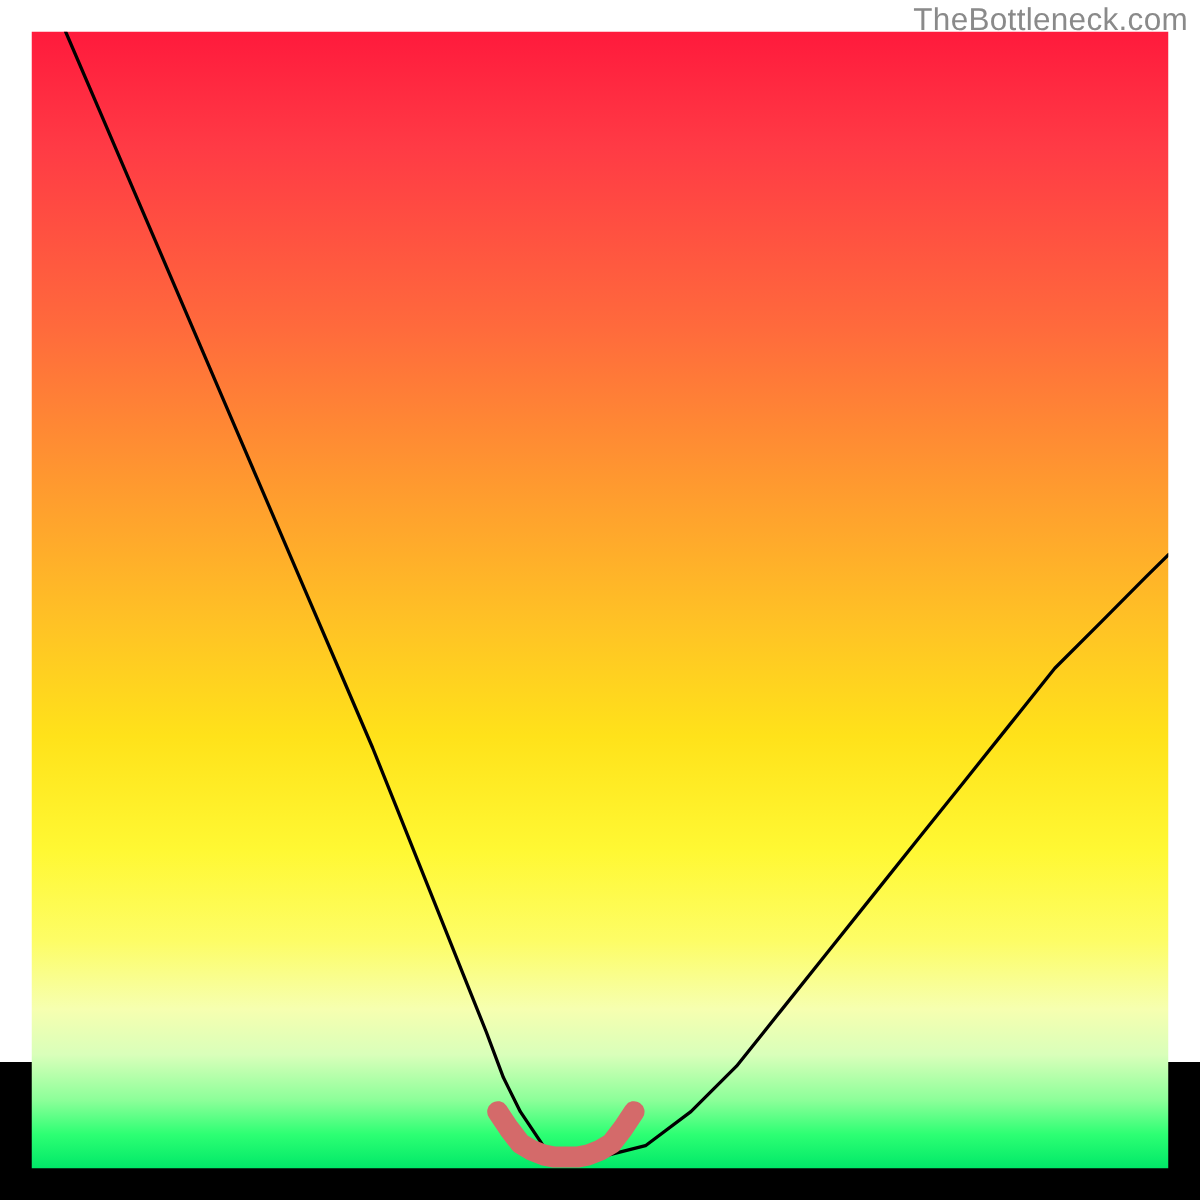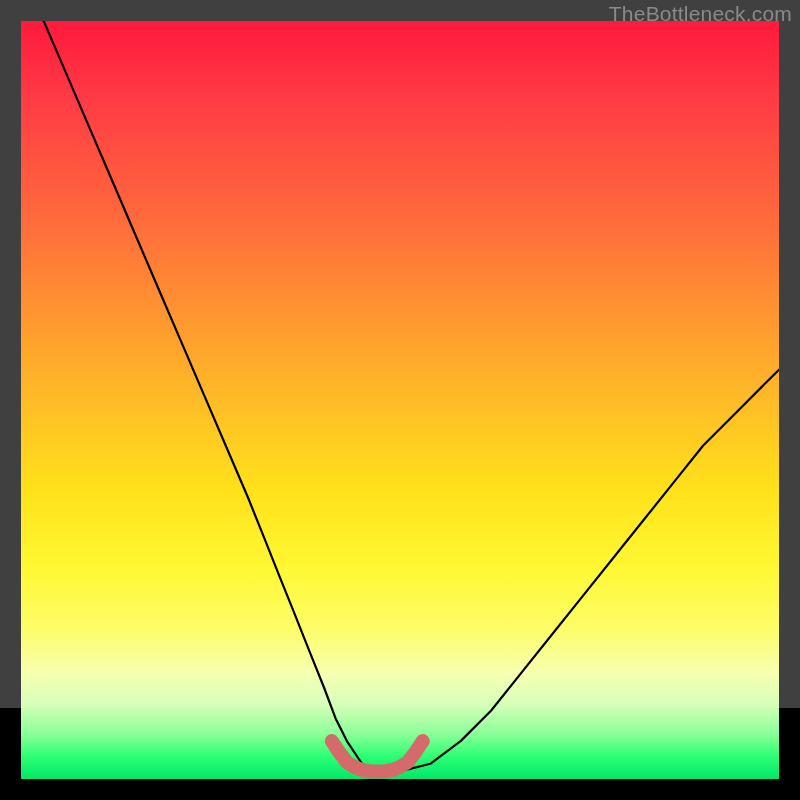--- a/index.html
+++ b/index.html
@@ -8,21 +8,21 @@
     width: 800px;
     height: 800px;
     background: #000;
     overflow: hidden;
     font-family: Arial, Helvetica, sans-serif;
   }
   .stage {
     position: relative;
     width: 800px;
     height: 708px;
-    background: #404040;
+    background: #ffffff;
   }
   .plot-area {
     position: absolute;
     left: 21px;
     top: 21px;
     width: 758px;
     height: 758px;
     overflow: hidden;
   }
   .gradient-bg {

